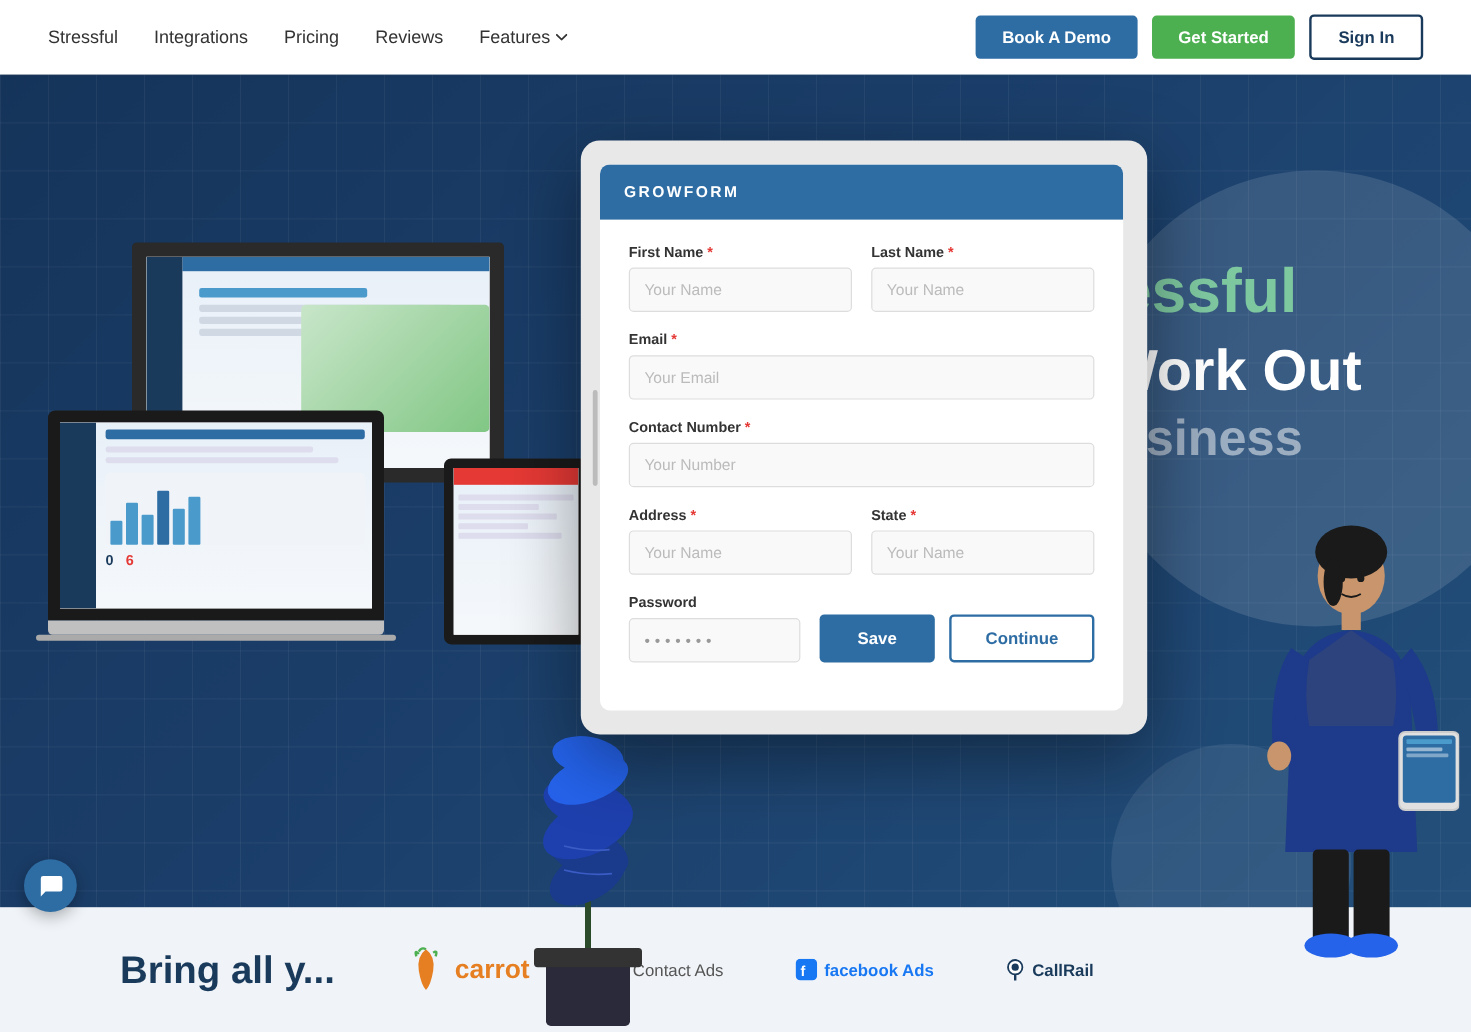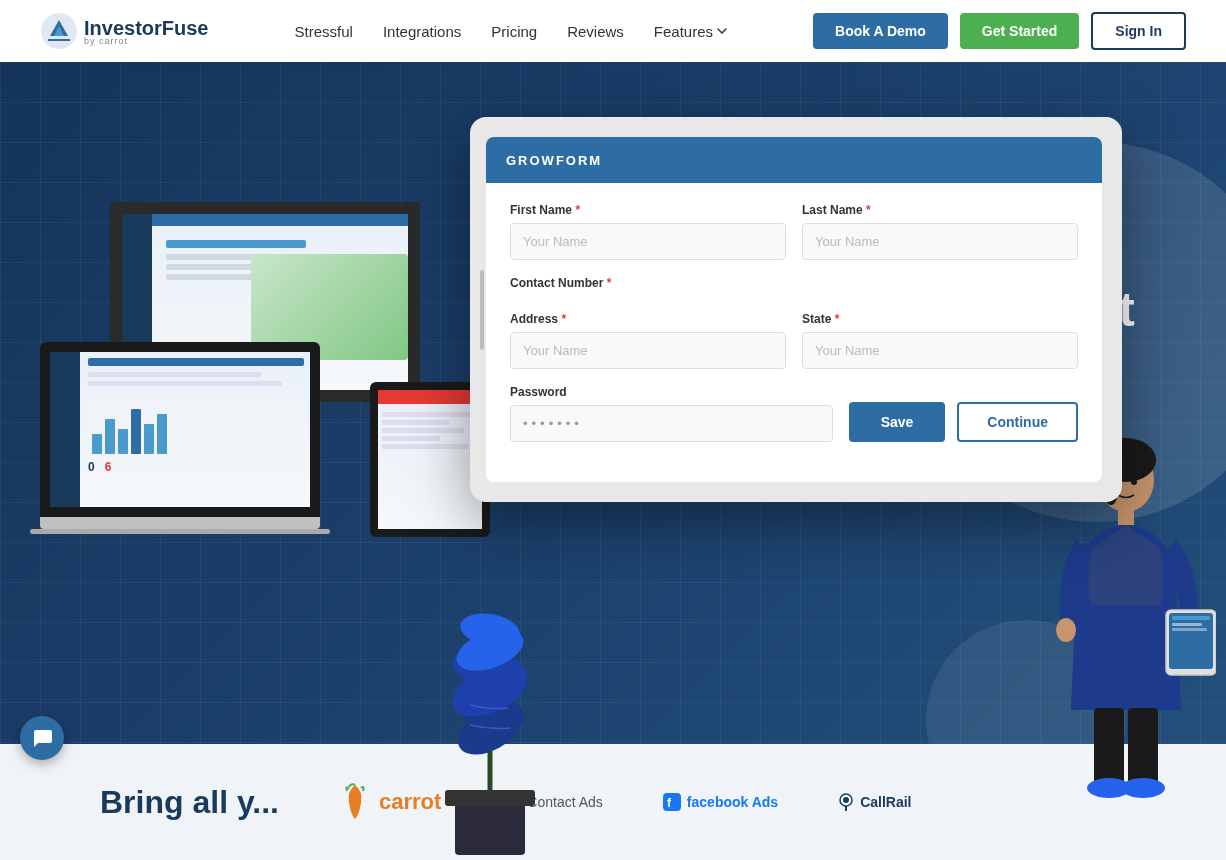--- a/index.html
+++ b/index.html
@@ -116,21 +116,21 @@
       position: absolute; right: -60px; top: 80px; width: 380px; height: 380px;
       border-radius: 50%; background: rgba(255,255,255,0.12);
     }
     .white-circle-2 {
       position: absolute; right: 100px; bottom: 40px; width: 200px; height: 200px;
       border-radius: 50%; background: rgba(255,255,255,0.08);
     }
 
     
     .growform-overlay {
-      position: absolute; left: 470px; top: 55px; width: 652px; z-index: 8;
+      position: absolute; left: 484px; top: 55px; width: 472px; z-index: 8;
     }
     .growform-tablet {
       background: #e8e8e8; border-radius: 16px; padding: 20px 20px 20px 16px;
       box-shadow: 0 20px 60px rgba(0,0,0,0.4); position: relative;
     }
     .growform-inner {
       background: #fff; border-radius: 8px; overflow: hidden;
     }
     .growform-header {
       background: #2e6da4; padding: 14px 20px;
@@ -185,33 +185,20 @@
       position: absolute; left: 20px; bottom: 100px; z-index: 20;
       width: 44px; height: 44px; background: #2e6da4; border-radius: 50%;
       display: flex; align-items: center; justify-content: center; cursor: pointer;
       box-shadow: 0 4px 12px rgba(0,0,0,0.3);
     }
   </style>
 </head>
 <body>
 
 <nav class="navbar">
-  <div class="navbar-logo">
-
-    <svg class="logo-icon" viewBox="0 0 38 38" fill="none" xmlns="http://www.w3.org/2000/svg">
-      <circle cx="19" cy="19" r="18" fill="#2e6da4" opacity="0.15"></circle>
-      <path d="M10 24 L19 8 L28 24 Z" fill="#2e6da4"></path>
-      <path d="M14 24 L19 14 L24 24 Z" fill="#4a9acc"></path>
-      <path d="M8 28 L30 28" stroke="#2e6da4" stroke-width="2"></path>
-    </svg>
-    <div>
-      <span class="logo-text">InvestorFuse</span>
-      <span class="logo-sub">by carrot</span>
-    </div>
-  </div>
 
   <div class="navbar-links">
     <a href="#">Stressful</a>
     <a href="#">Integrations</a>
     <a href="#">Pricing</a>
     <a href="#">Reviews</a>
     <a href="#" class="resources-link">
       <span>Features</span>
       <svg width="10" height="6" viewBox="0 0 10 6">
           <path d="M1 1l4 4 4-4" stroke="#333" stroke-width="1.5" fill="none" stroke-linecap="round"></path>
@@ -341,26 +328,35 @@
               <input type="text" class="form-input" placeholder="Your Name" style="">
             </div>
             <div class="form-group">
               <label class="form-label">
                 <span>Last Name</span> <span class="required">*</span>
               </label>
               <input type="text" class="form-input" placeholder="Your Name" style="">
             </div>
           </div>
 
-
           <div class="form-row">
             <div class="form-group full">
               <label class="form-label">
+                <span>Email</span> <span class="required">*</span>
+              </label>
+              <input type="email" class="form-input" placeholder="Your Email" style="">
+            </div>
+          </div>
+
+          <div class="form-row">
+            <div class="form-group full">
+              <label class="form-label">
                 <span>Contact  Number</span> <span class="required">*</span>
               </label>
+              <input type="tel" class="form-input" placeholder="Your Number" style="">
             </div>
           </div>
 
           <div class="form-row">
             <div class="form-group">
               <label class="form-label">
                 <span>Address</span> <span class="required">*</span>
               </label>
               <input type="text" class="form-input" placeholder="Your Name" style="">
             </div>
@@ -438,21 +434,21 @@
       <ellipse cx="107" cy="358" rx="22" ry="10" fill="#2563eb"></ellipse>
 
       <circle cx="82" cy="52" r="3" fill="#1a1a1a"></circle>
       <circle cx="98" cy="52" r="3" fill="#1a1a1a"></circle>
       <path d="M82 65 Q90 70 98 65" stroke="#1a1a1a" stroke-width="1.5" fill="none"></path>
 
       <path d="M55 175 Q50 150 55 120 L90 95 L125 120 Q130 150 125 175" fill="rgba(80,90,100,0.3)"></path>
     </svg>
   </div>
 
-  <div style="position:absolute;bottom:0;left:0;right:0;height:116px;background:#f0f4f8;z-index:2;display:flex;align-items:center;padding:0 100px;gap:60px;">
+  <div style="position:absolute;bottom:0;left:0;right:0;height:104px;background:#f0f4f8;z-index:2;display:flex;align-items:center;padding:0 100px;gap:60px;">
     <div style="font-size:32px;font-weight:900;color:#1a3a5c;">Bring all y...</div>
 
     <div class="carrot-logo">
       <svg width="32" height="38" viewBox="0 0 32 38">
         <path d="M16 2 Q24 8 22 20 Q20 32 16 36 Q12 32 10 20 Q8 8 16 2 Z" fill="#e67e22"></path>
         <path d="M10 6 Q6 2 8 8" stroke="#4CAF50" stroke-width="2" fill="none"></path>
         <path d="M16 2 Q12 0 10 4" stroke="#4CAF50" stroke-width="2" fill="none"></path>
         <path d="M22 5 Q26 2 24 8" stroke="#4CAF50" stroke-width="2" fill="none"></path>
       </svg>
       <span style="font-size:22px;font-weight:700;color:#e67e22;">carrot</span>

